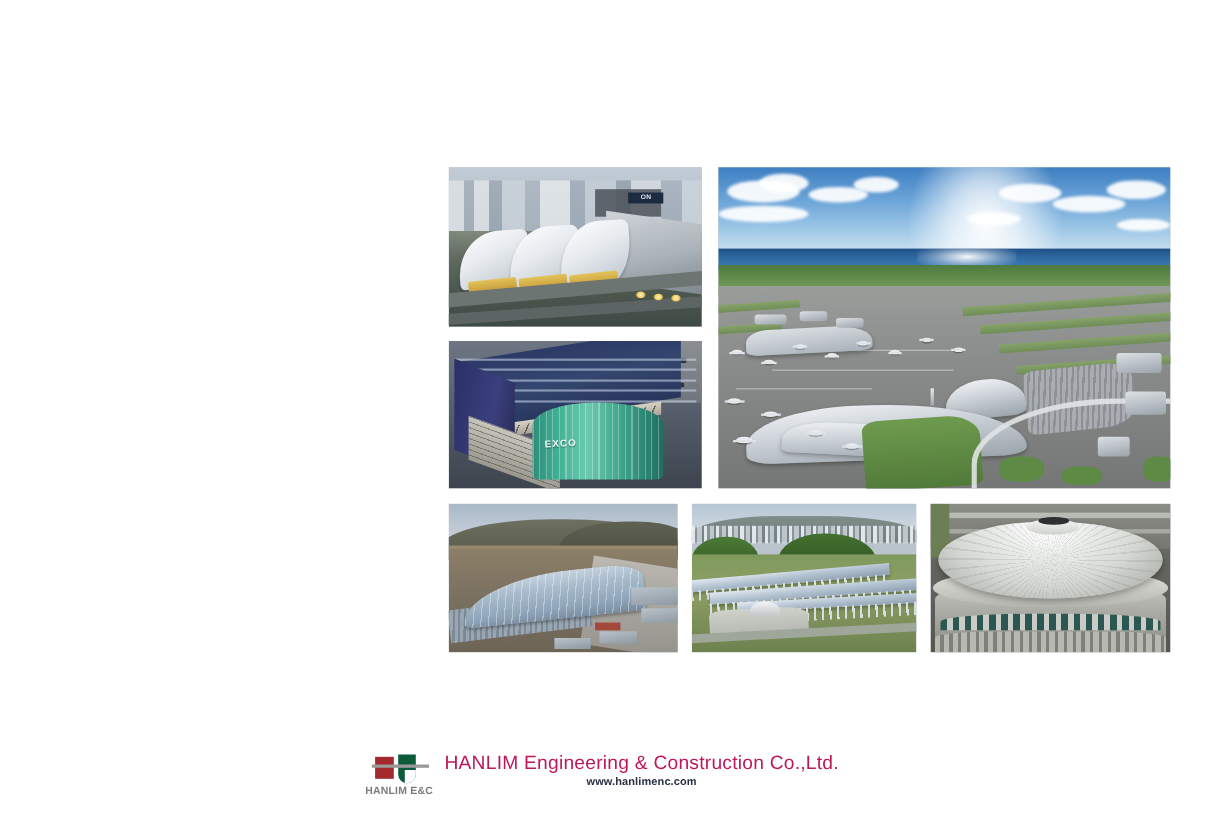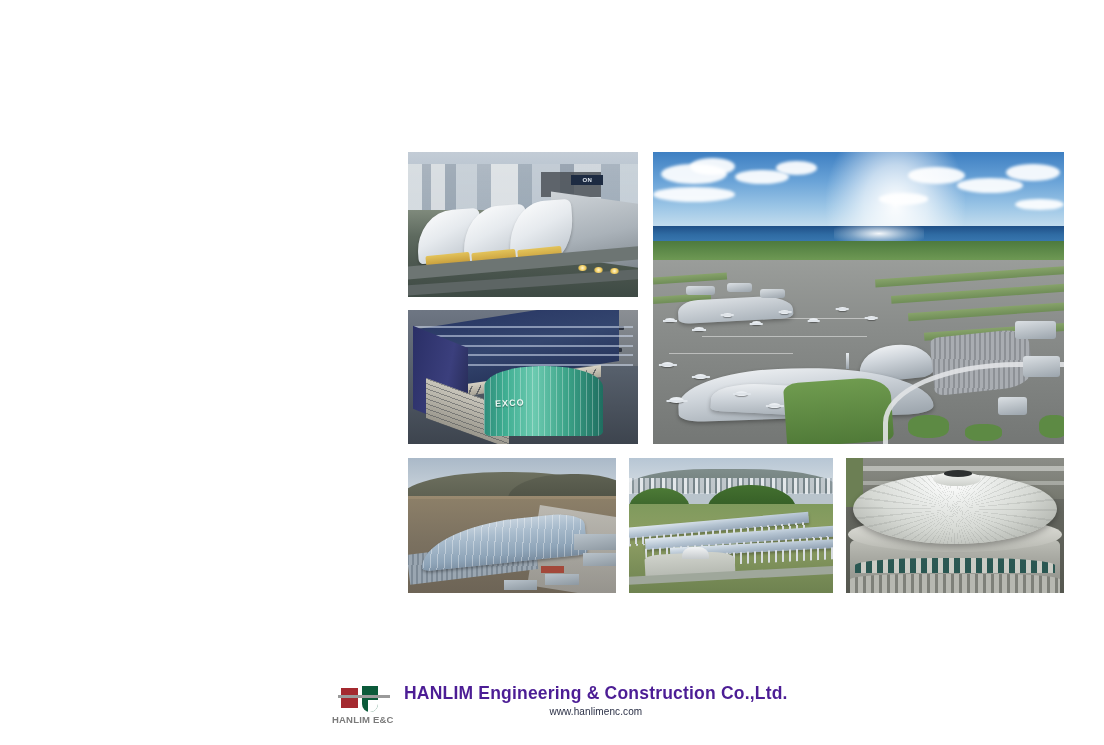--- a/index.html
+++ b/index.html
@@ -519,30 +519,30 @@
     letter-spacing: .2px; white-space: nowrap;
   }
   #footer-texts {
     margin-left: 8px;
     display: flex;
     flex-direction: column;
     align-items: center;
   }
   #company-name {
     font-size: 17.5px;
-    font-weight: 700;
-    color: #4c1d95;
+    font-weight: 400;
+    color: #be185d;
     letter-spacing: .2px;
     white-space: nowrap;
     line-height: 1.2;
   }
   #company-url {
     margin-top: 2px;
     font-size: 10px;
-    font-weight: 400;
+    font-weight: 700;
     color: #2a2f45;
     letter-spacing: .1px;
     white-space: nowrap;
   }
 </style>
 </head>
 <body>
 
 <div id="slide">
 

